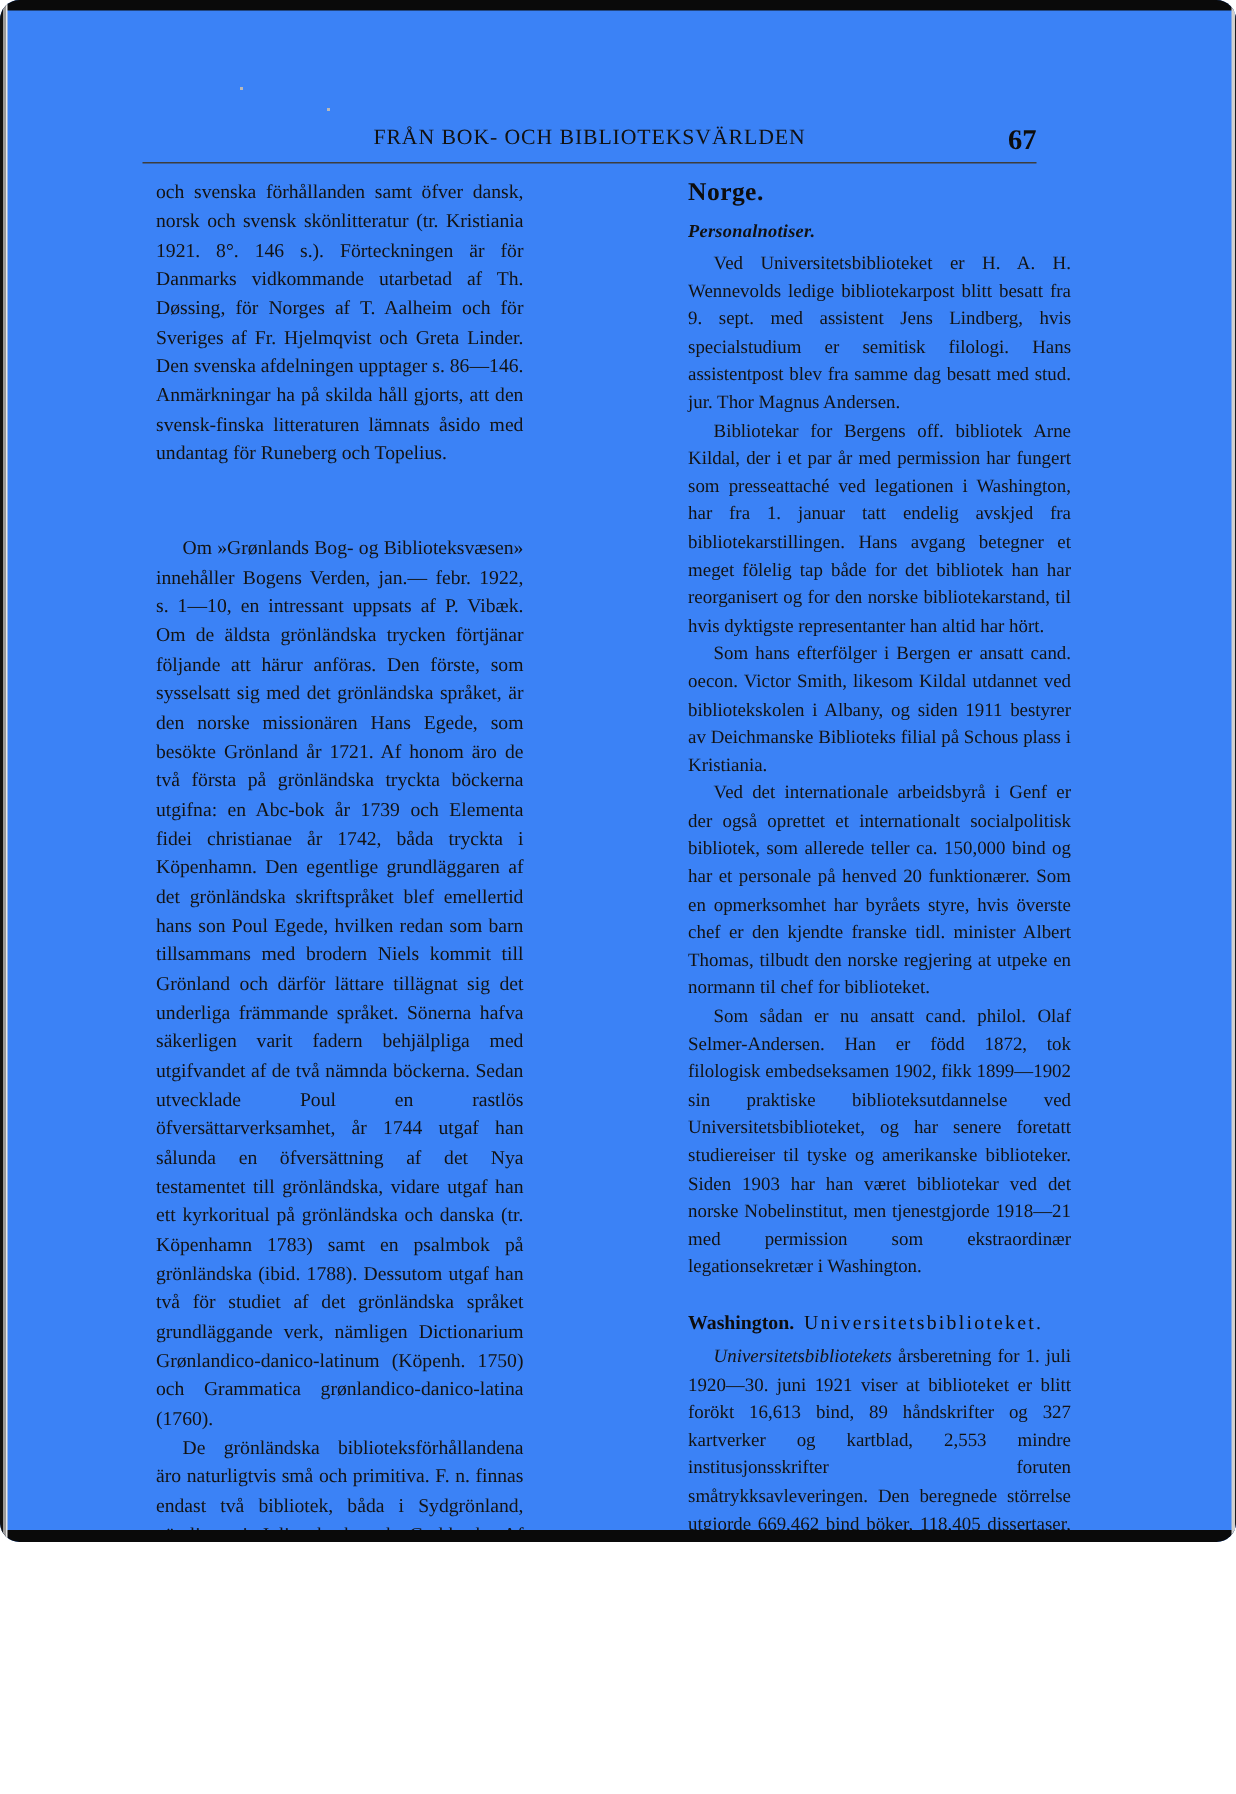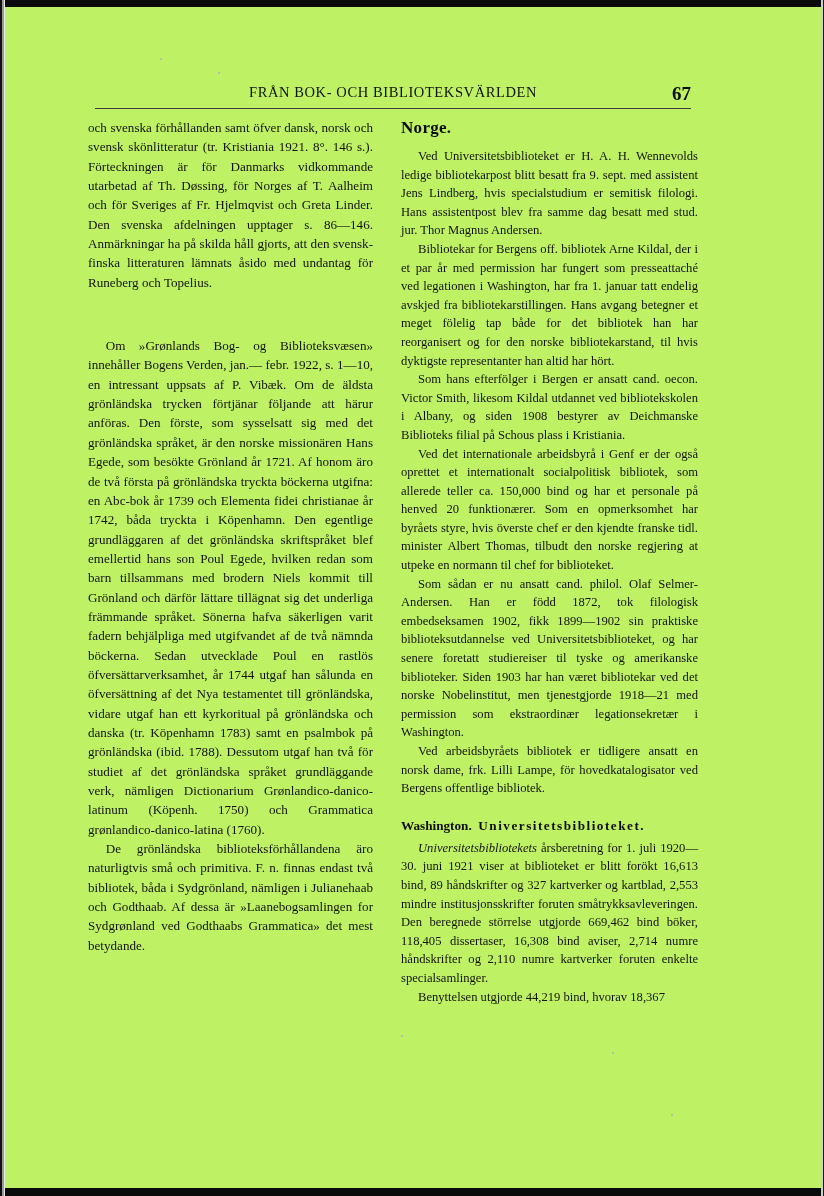--- a/index.html
+++ b/index.html
@@ -9,24 +9,25 @@
     background: #ffffff;
   }
   body {
     font-family: "Liberation Serif", "DejaVu Serif", serif;
   }
 
   
   .scan-page {
     position: relative;
     width: 824px;
-    height: 1196px;
-    background: #bef264;
+    height: 1028px;
+    background: #3b82f6;
     overflow: hidden;
     box-sizing: border-box;
+    border-radius: 13px;
   }
 
   
   .scan-edge {
     position: absolute;
     background: #0a0a0a;
     z-index: 5;
   }
   .scan-edge.top    { left: 0;  top: 0;    width: 824px; height: 7px; }
   .scan-edge.bottom { left: 0;  bottom: 0; width: 824px; height: 8px; }
@@ -78,25 +79,26 @@
   .head-rule {
     margin-top: 3px;
     height: 1px;
     background: #3d3d3d;
     width: 596px;
   }
 
   
   .columns {
     position: absolute;
-    left: 88px;
+    left: 104px;
     top: 118px;
     width: 610px;
     display: flex;
     z-index: 3;
+    gap: 42px;
   }
   .col {
     box-sizing: border-box;
   }
   .col-left  { width: 297px; padding-right: 12px; }
   .col-gap   { width: 16px; }
   .col-right { width: 297px; }
 
   
   p.para {
@@ -139,21 +141,21 @@
   }
   
   .place-head {
     margin: 0 0 5px 0;
     font-size: 13.2px;
     font-weight: bold;
     color: #0d0d0d;
   }
   .place-head .spaced {
     letter-spacing: 1.5px;
-    font-weight: bold;
+    font-weight: normal;
   }
   .it { font-style: italic; }
 </style>
 </head>
 <body>
 
 <div class="scan-page">
 
   <div class="scan-edge top"></div>
   <div class="scan-edge bottom"></div>
@@ -190,32 +192,32 @@
 
       <p class="para indent">De grönländska biblioteksförhållandena äro naturligtvis små och primitiva. F. n. finnas endast två bibliotek, båda i Sydgrönland, nämligen i Julianehaab och Godthaab. Af dessa är »Laanebogsamlingen for Sydgrønland ved Godthaabs Grammatica» det mest betydande.</p>
     </div>
 
     <div class="col-gap"></div>
 
     <div class="col col-right">
 
       <h2 class="section-head">Norge.</h2>
 
+      <div class="subhead-italic">Personalnotiser.</div>
 
       <p class="para indent">Ved Universitetsbiblioteket er H. A. H. Wennevolds ledige bibliotekarpost blitt besatt fra 9. sept. med assistent Jens Lindberg, hvis specialstudium er semitisk filologi. Hans assistentpost blev fra samme dag besatt med stud. jur. Thor Magnus Andersen.</p>
 
       <p class="para indent">Bibliotekar for Bergens off. bibliotek Arne Kildal, der i et par år med permission har fungert som presseattaché ved legationen i Washington, har fra 1. januar tatt endelig avskjed fra bibliotekarstillingen. Hans avgang betegner et meget fölelig tap både for det bibliotek han har reorganisert og for den norske bibliotekarstand, til hvis dyktigste representanter han altid har hört.</p>
 
-      <p class="para indent">Som hans efterfölger i Bergen er ansatt cand. oecon. Victor Smith, likesom Kildal utdannet ved bibliotekskolen i Albany, og siden 1908 bestyrer av Deichmanske Biblioteks filial på Schous plass i Kristiania.</p>
+      <p class="para indent">Som hans efterfölger i Bergen er ansatt cand. oecon. Victor Smith, likesom Kildal utdannet ved bibliotekskolen i Albany, og siden 1911 bestyrer av Deichmanske Biblioteks filial på Schous plass i Kristiania.</p>
 
       <p class="para indent">Ved det internationale arbeidsbyrå i Genf er der også oprettet et internationalt socialpolitisk bibliotek, som allerede teller ca. 150,000 bind og har et personale på henved 20 funktionærer. Som en opmerksomhet har byråets styre, hvis överste chef er den kjendte franske tidl. minister Albert Thomas, tilbudt den norske regjering at utpeke en normann til chef for biblioteket.</p>
 
       <p class="para indent">Som sådan er nu ansatt cand. philol. Olaf Selmer-Andersen. Han er född 1872, tok filologisk embedseksamen 1902, fikk 1899—1902 sin praktiske biblioteksutdannelse ved Universitetsbiblioteket, og har senere foretatt studiereiser til tyske og amerikanske biblioteker. Siden 1903 har han været bibliotekar ved det norske Nobelinstitut, men tjenestgjorde 1918—21 med permission som ekstraordinær legationsekretær i Washington.</p>
 
-      <p class="para indent">Ved arbeidsbyråets bibliotek er tidligere ansatt en norsk dame, frk. Lilli Lampe, för hovedkatalogisator ved Bergens offentlige bibliotek.</p>
 
       <div class="gap-md"></div>
 
       <h3 class="place-head"><span>Washington.</span><span>&nbsp;&nbsp;</span><span class="spaced">Universitetsbiblioteket.</span></h3>
 
       <p class="para indent"><span class="it">Universitetsbibliotekets</span><span> årsberetning for 1. juli 1920—30. juni 1921 viser at biblioteket er blitt forökt 16,613 bind, 89 håndskrifter og 327 kartverker og kartblad, 2,553 mindre institusjonsskrifter foruten småtrykksavleveringen. Den beregnede störrelse utgjorde 669,462 bind böker, 118,405 dissertaser, 16,308 bind aviser, 2,714 numre håndskrifter og 2,110 numre kartverker foruten enkelte specialsamlinger.</span></p>
 
       <p class="para indent">Benyttelsen utgjorde 44,219 bind, hvorav 18,367</p>
     </div>
   </div>

